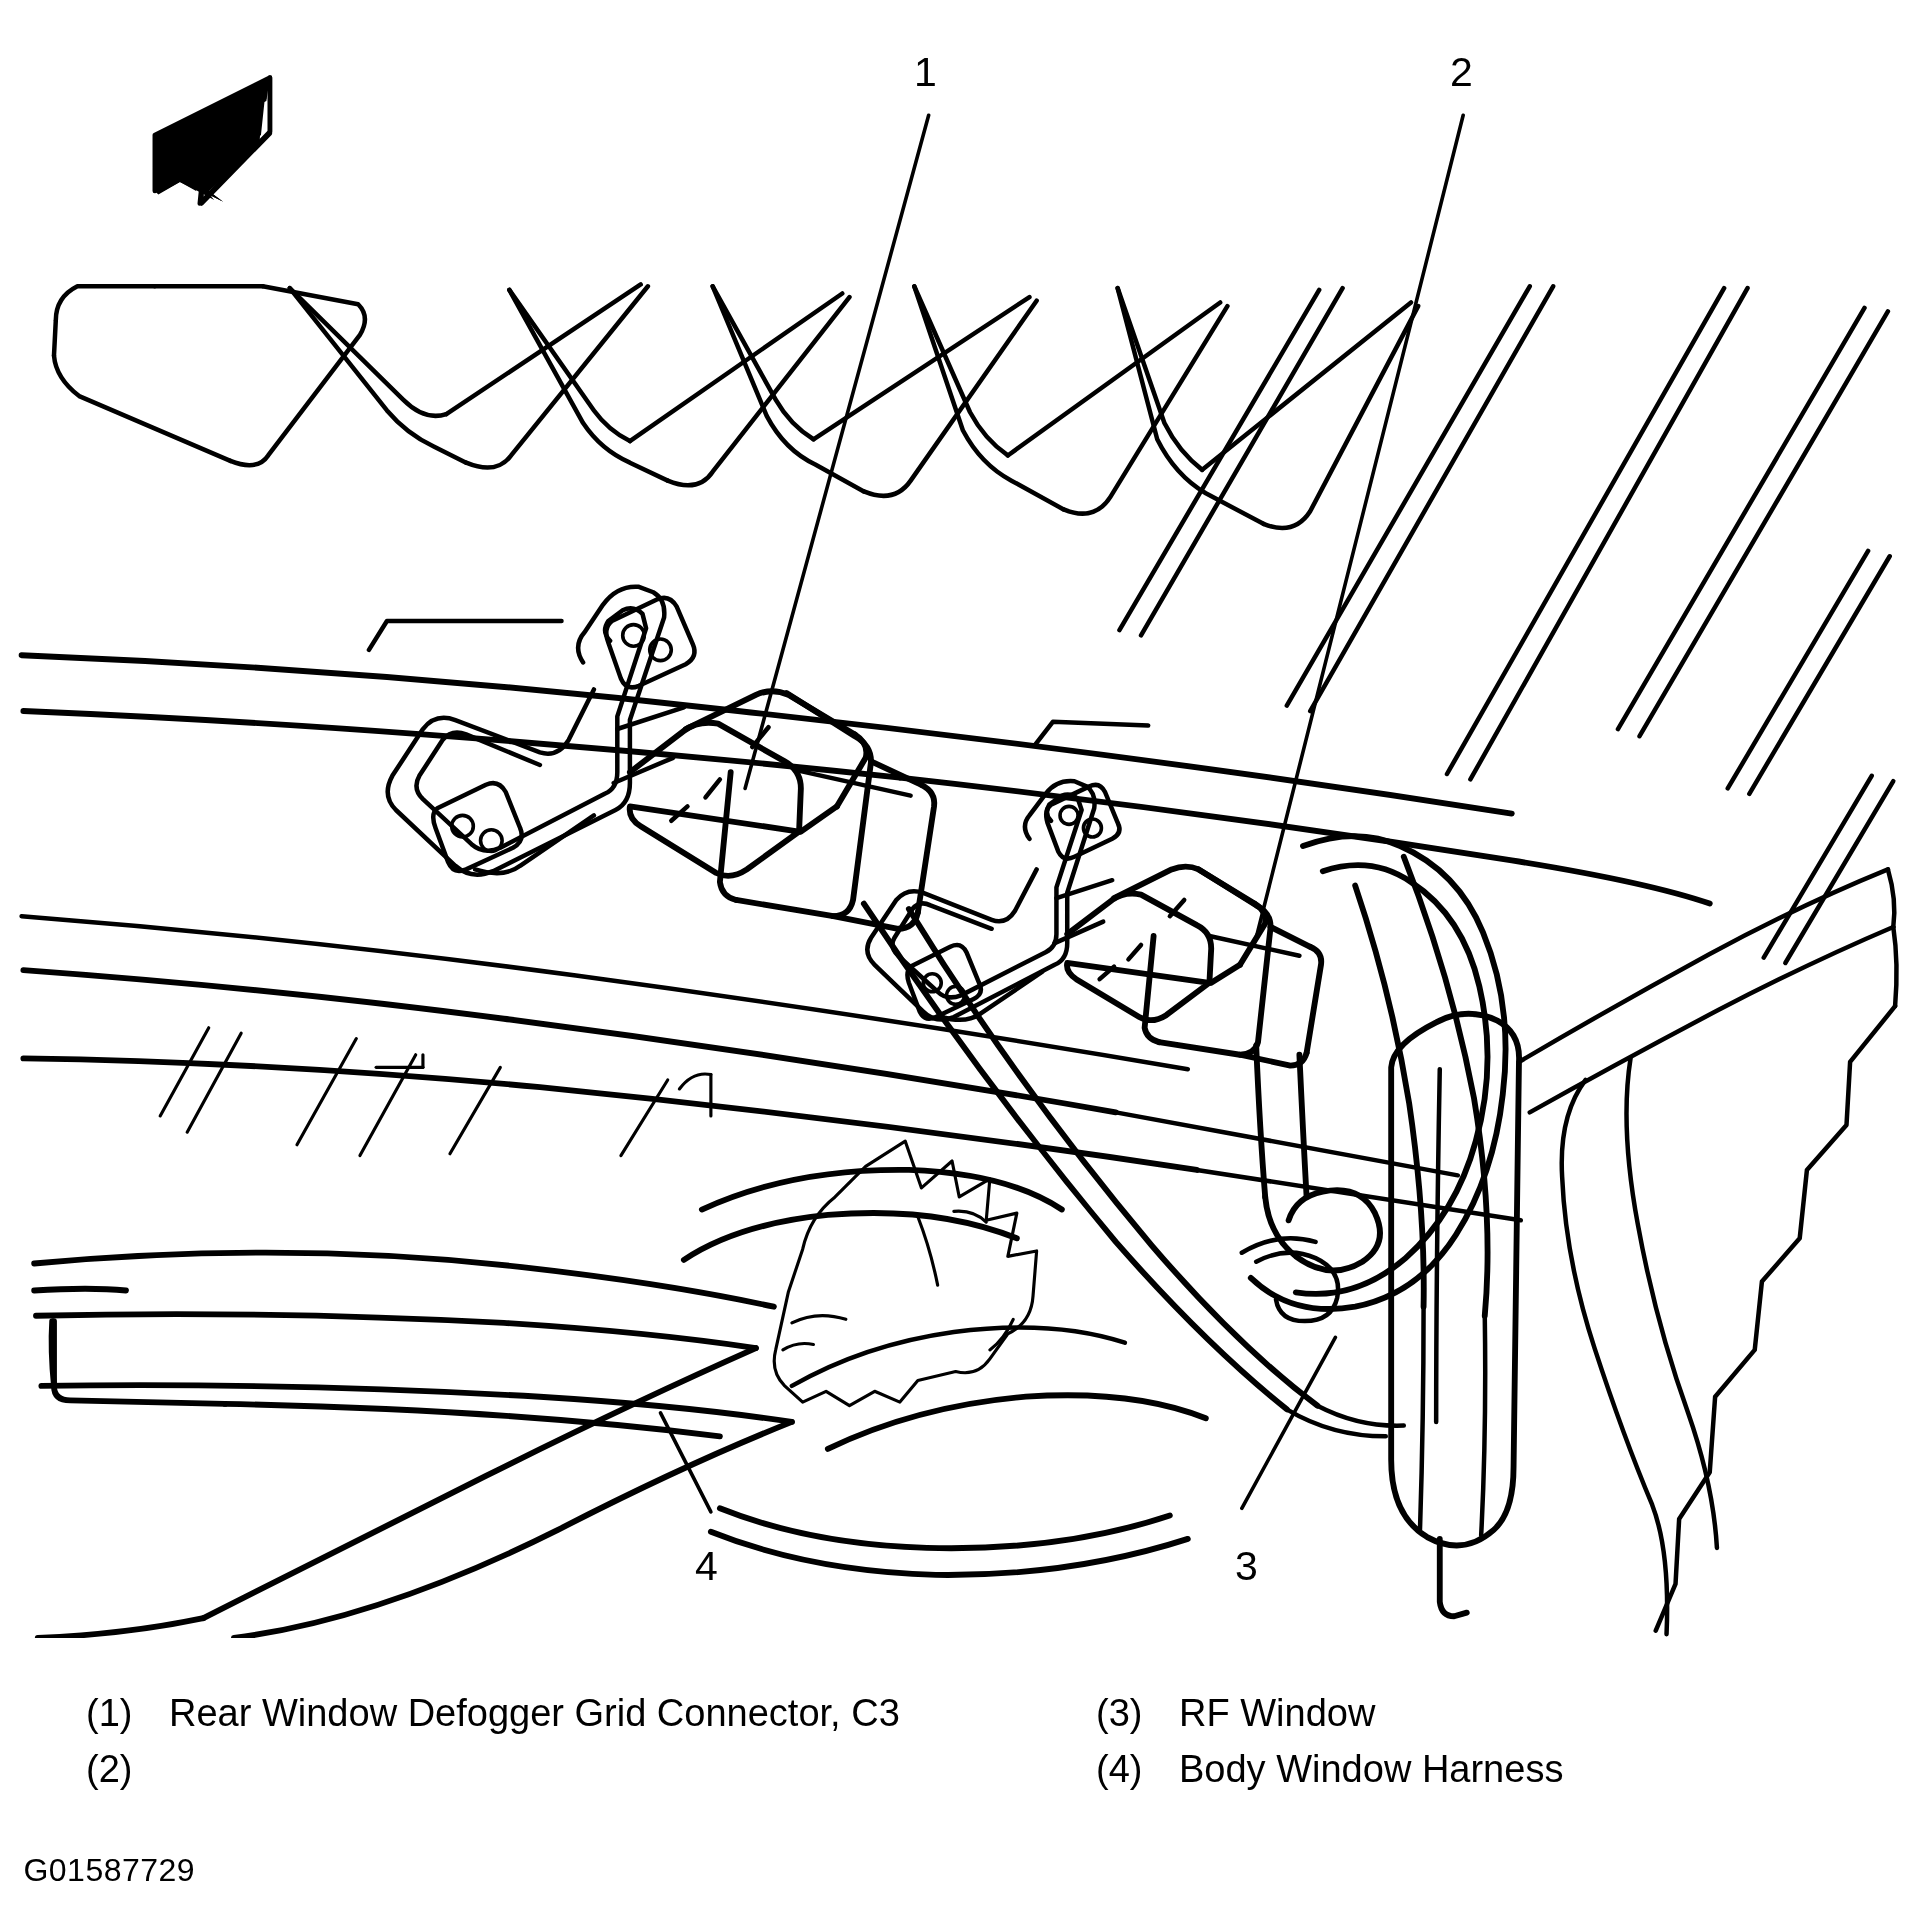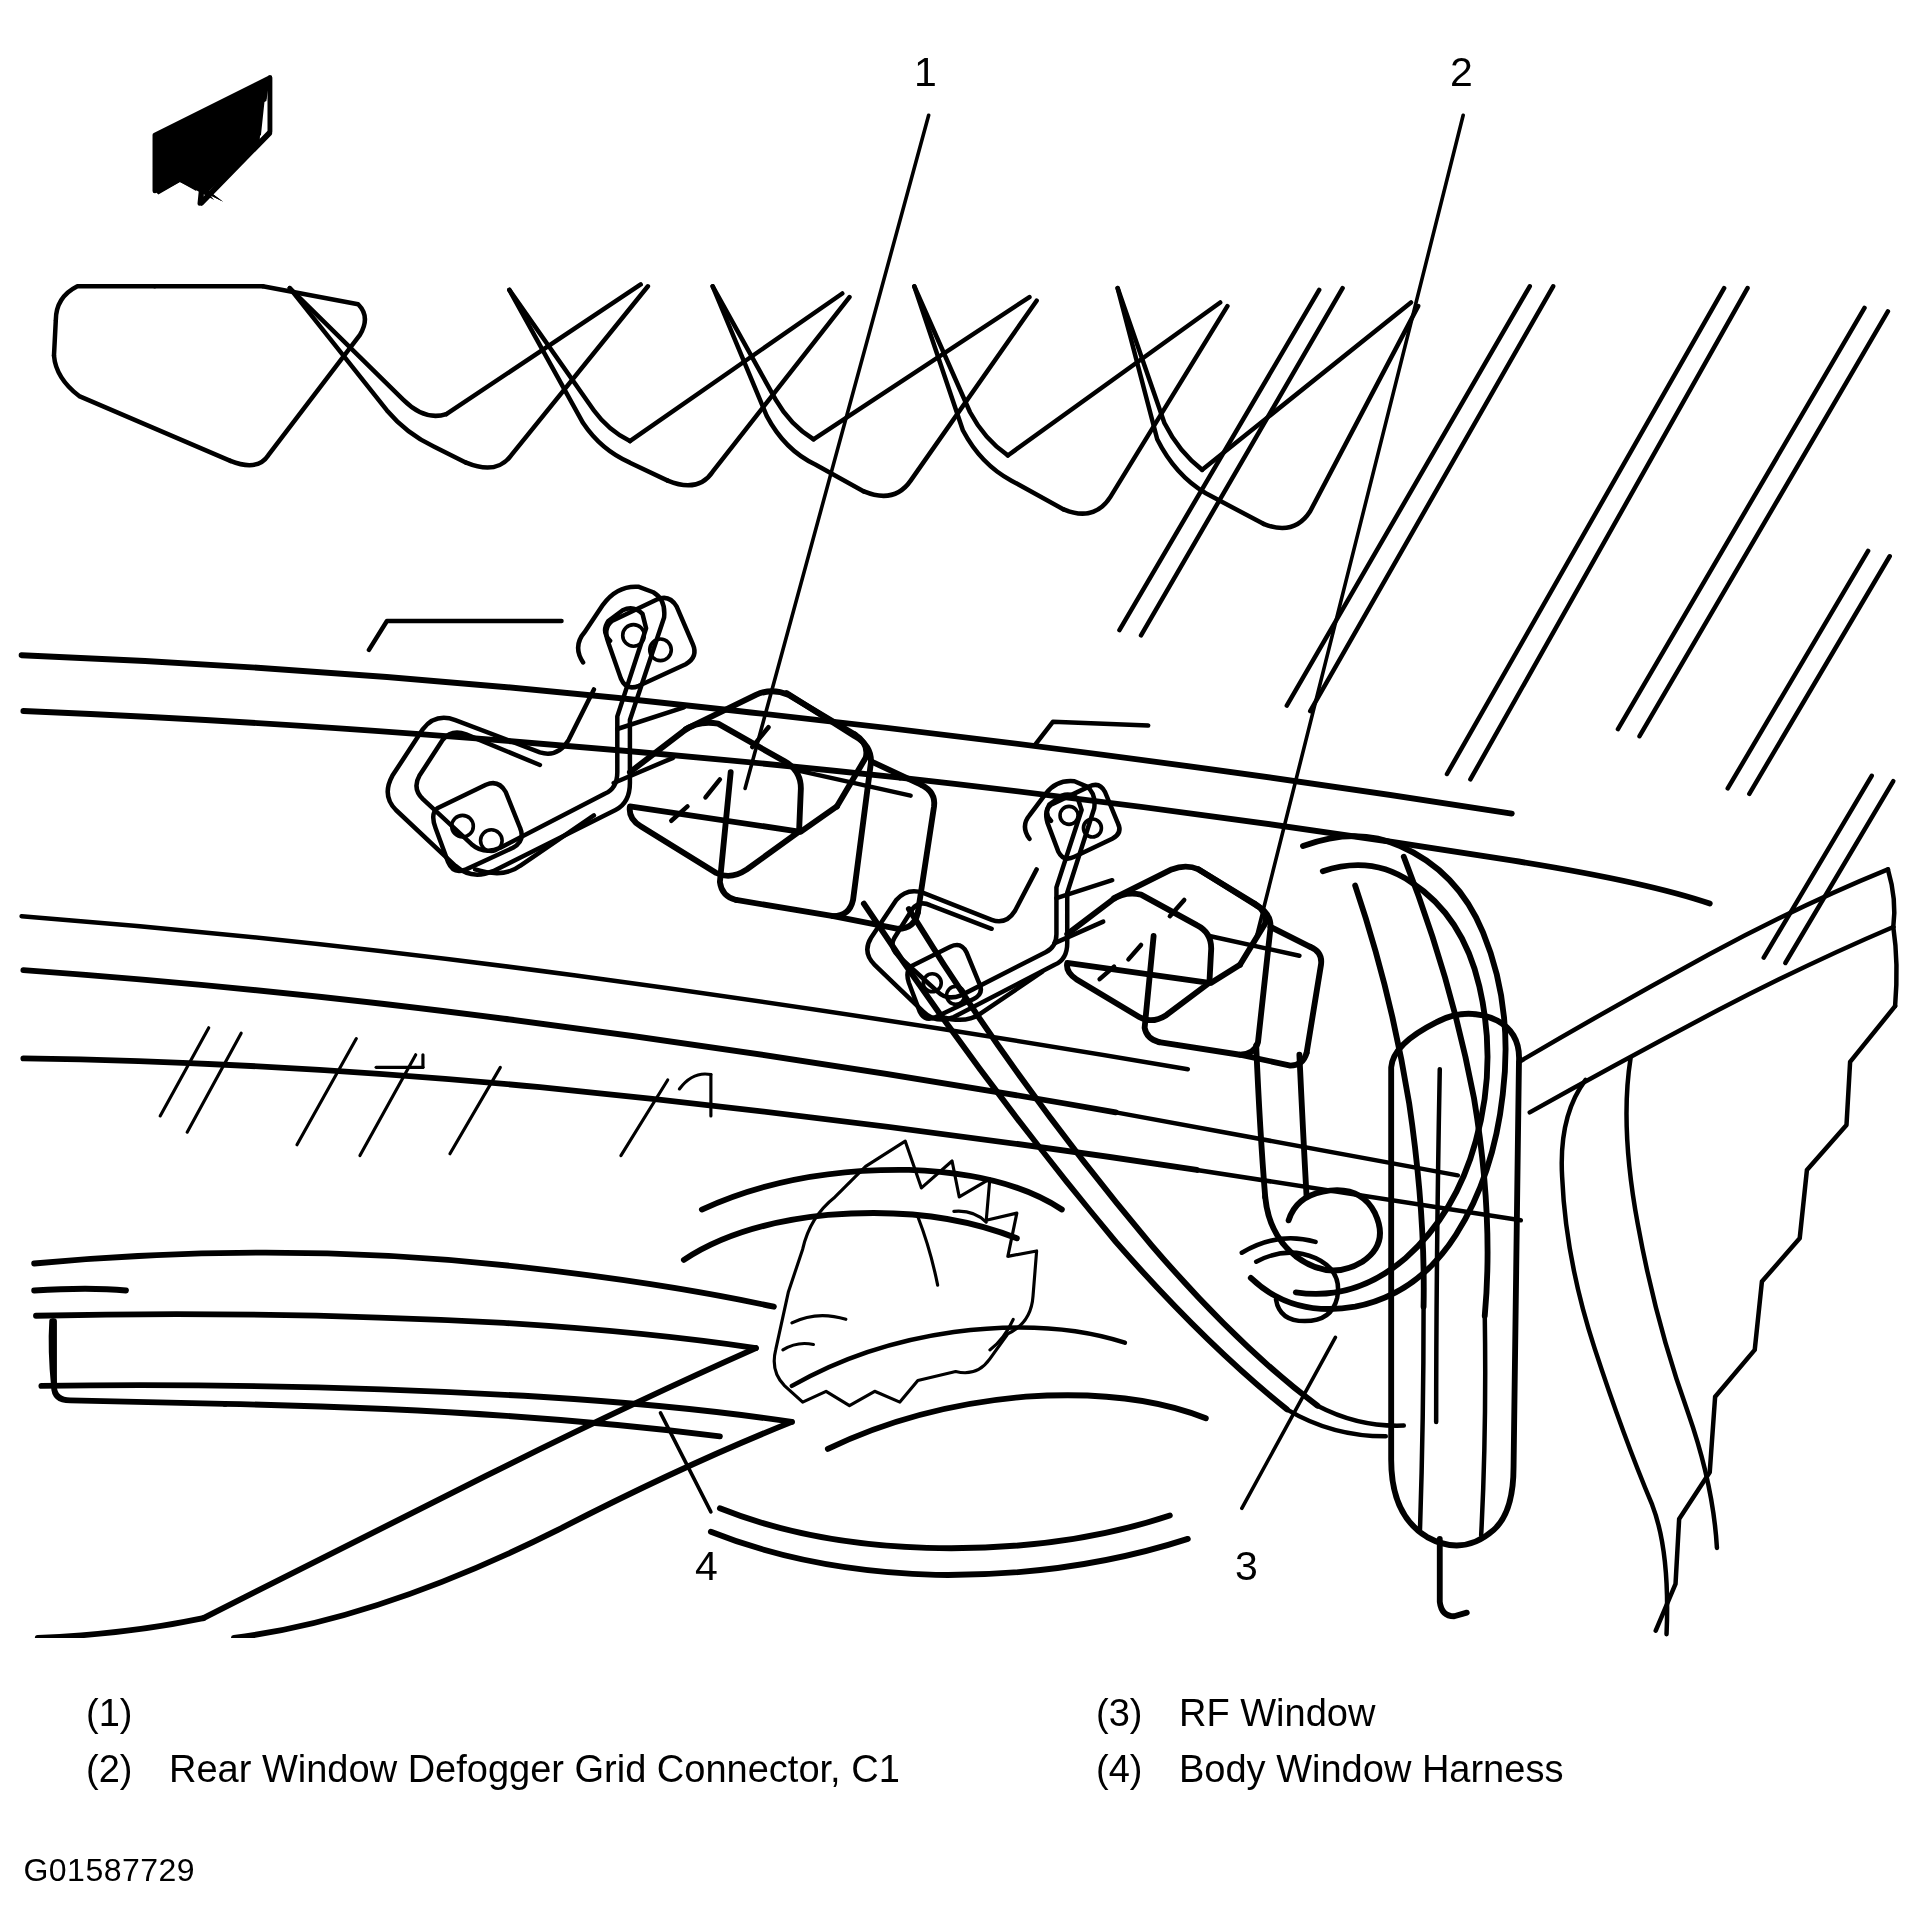--- a/index.html
+++ b/index.html
@@ -361,24 +361,24 @@
   <div class="callout-label" style="left:914px; top:52px;">1</div>
   <div class="callout-label" style="left:1450px; top:52px;">2</div>
   <div class="callout-label" style="left:1235px; top:1546px;">3</div>
   <div class="callout-label" style="left:695px; top:1546px;">4</div>
 
   <div id="legend">
 
     <div class="legend-column left">
       <div class="legend-row">
         <span class="legend-key">(1)</span>
+        <span class="legend-text">Rear Window Defogger Grid Connector, C3</span>
       </div>
       <div class="legend-row">
         <span class="legend-key">(2)</span>
-        <span class="legend-text">Rear Window Defogger Grid Connector, C1</span>
       </div>
     </div>
 
     <div class="legend-column right">
       <div class="legend-row">
         <span class="legend-key">(3)</span>
         <span class="legend-text">RF Window</span>
       </div>
       <div class="legend-row">
         <span class="legend-key">(4)</span>

